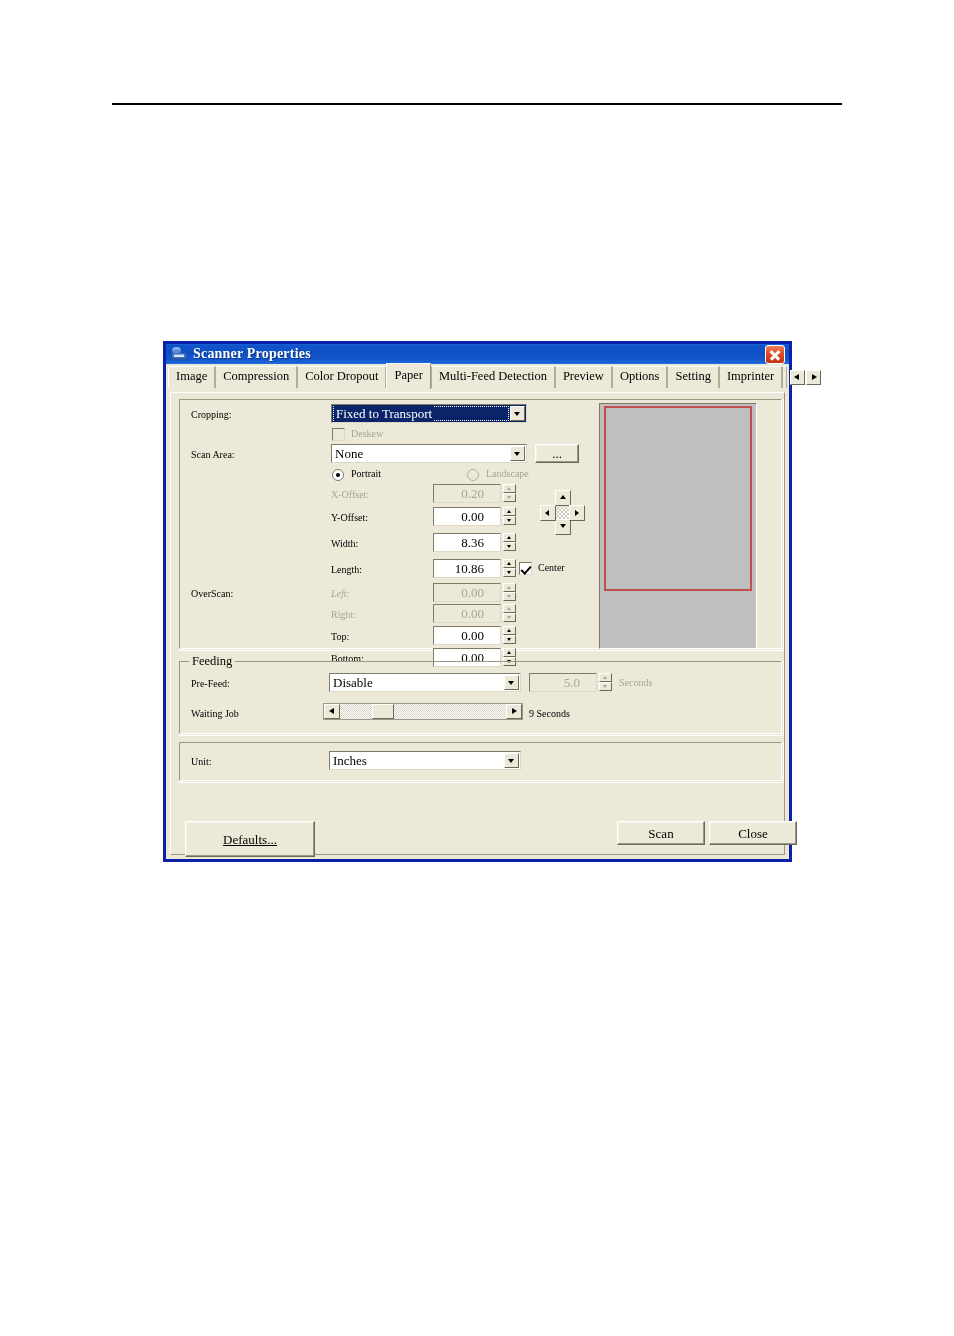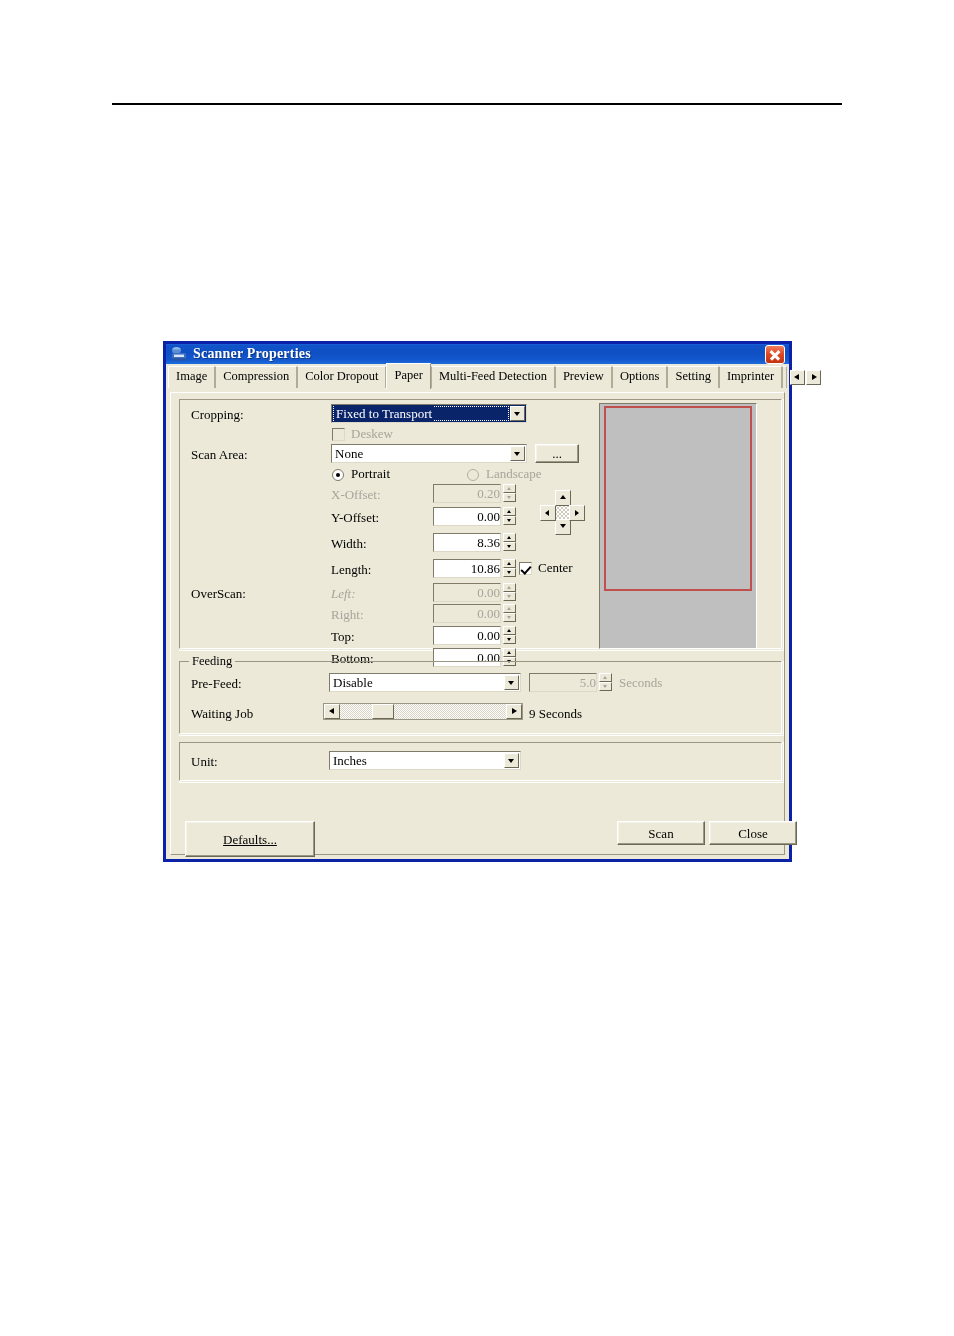--- a/index.html
+++ b/index.html
@@ -191,21 +191,21 @@
     background: #ece9d8;
     padding: 0 3px;
     font-size: 12.5px;
     color: #000;
     z-index: 2;
   }
 
   
   .lbl {
     position: absolute;
-    font-size: 13px;
+    font-size: 10px;
     color: #000000;
     white-space: nowrap;
     line-height: 16px;
   }
   .lbl.disabled { color: #a8a49a; }
 
   
   .combo {
     position: absolute;
     height: 19px;
@@ -271,21 +271,21 @@
     position: absolute;
     height: 19px;
     background: #ffffff;
     border: 1px solid #7f7b6a;
     border-right-color: #ded9c6;
     border-bottom-color: #ded9c6;
     box-sizing: border-box;
     text-align: right;
     font-size: 13px;
     line-height: 17px;
-    padding-right: 0;
+    padding-right: 16px;
     color: #000000;
     white-space: nowrap;
   }
   .numbox.disabled {
     background: #ece9d8;
     color: #a8a49a;
   }
 
   
   .spin {

